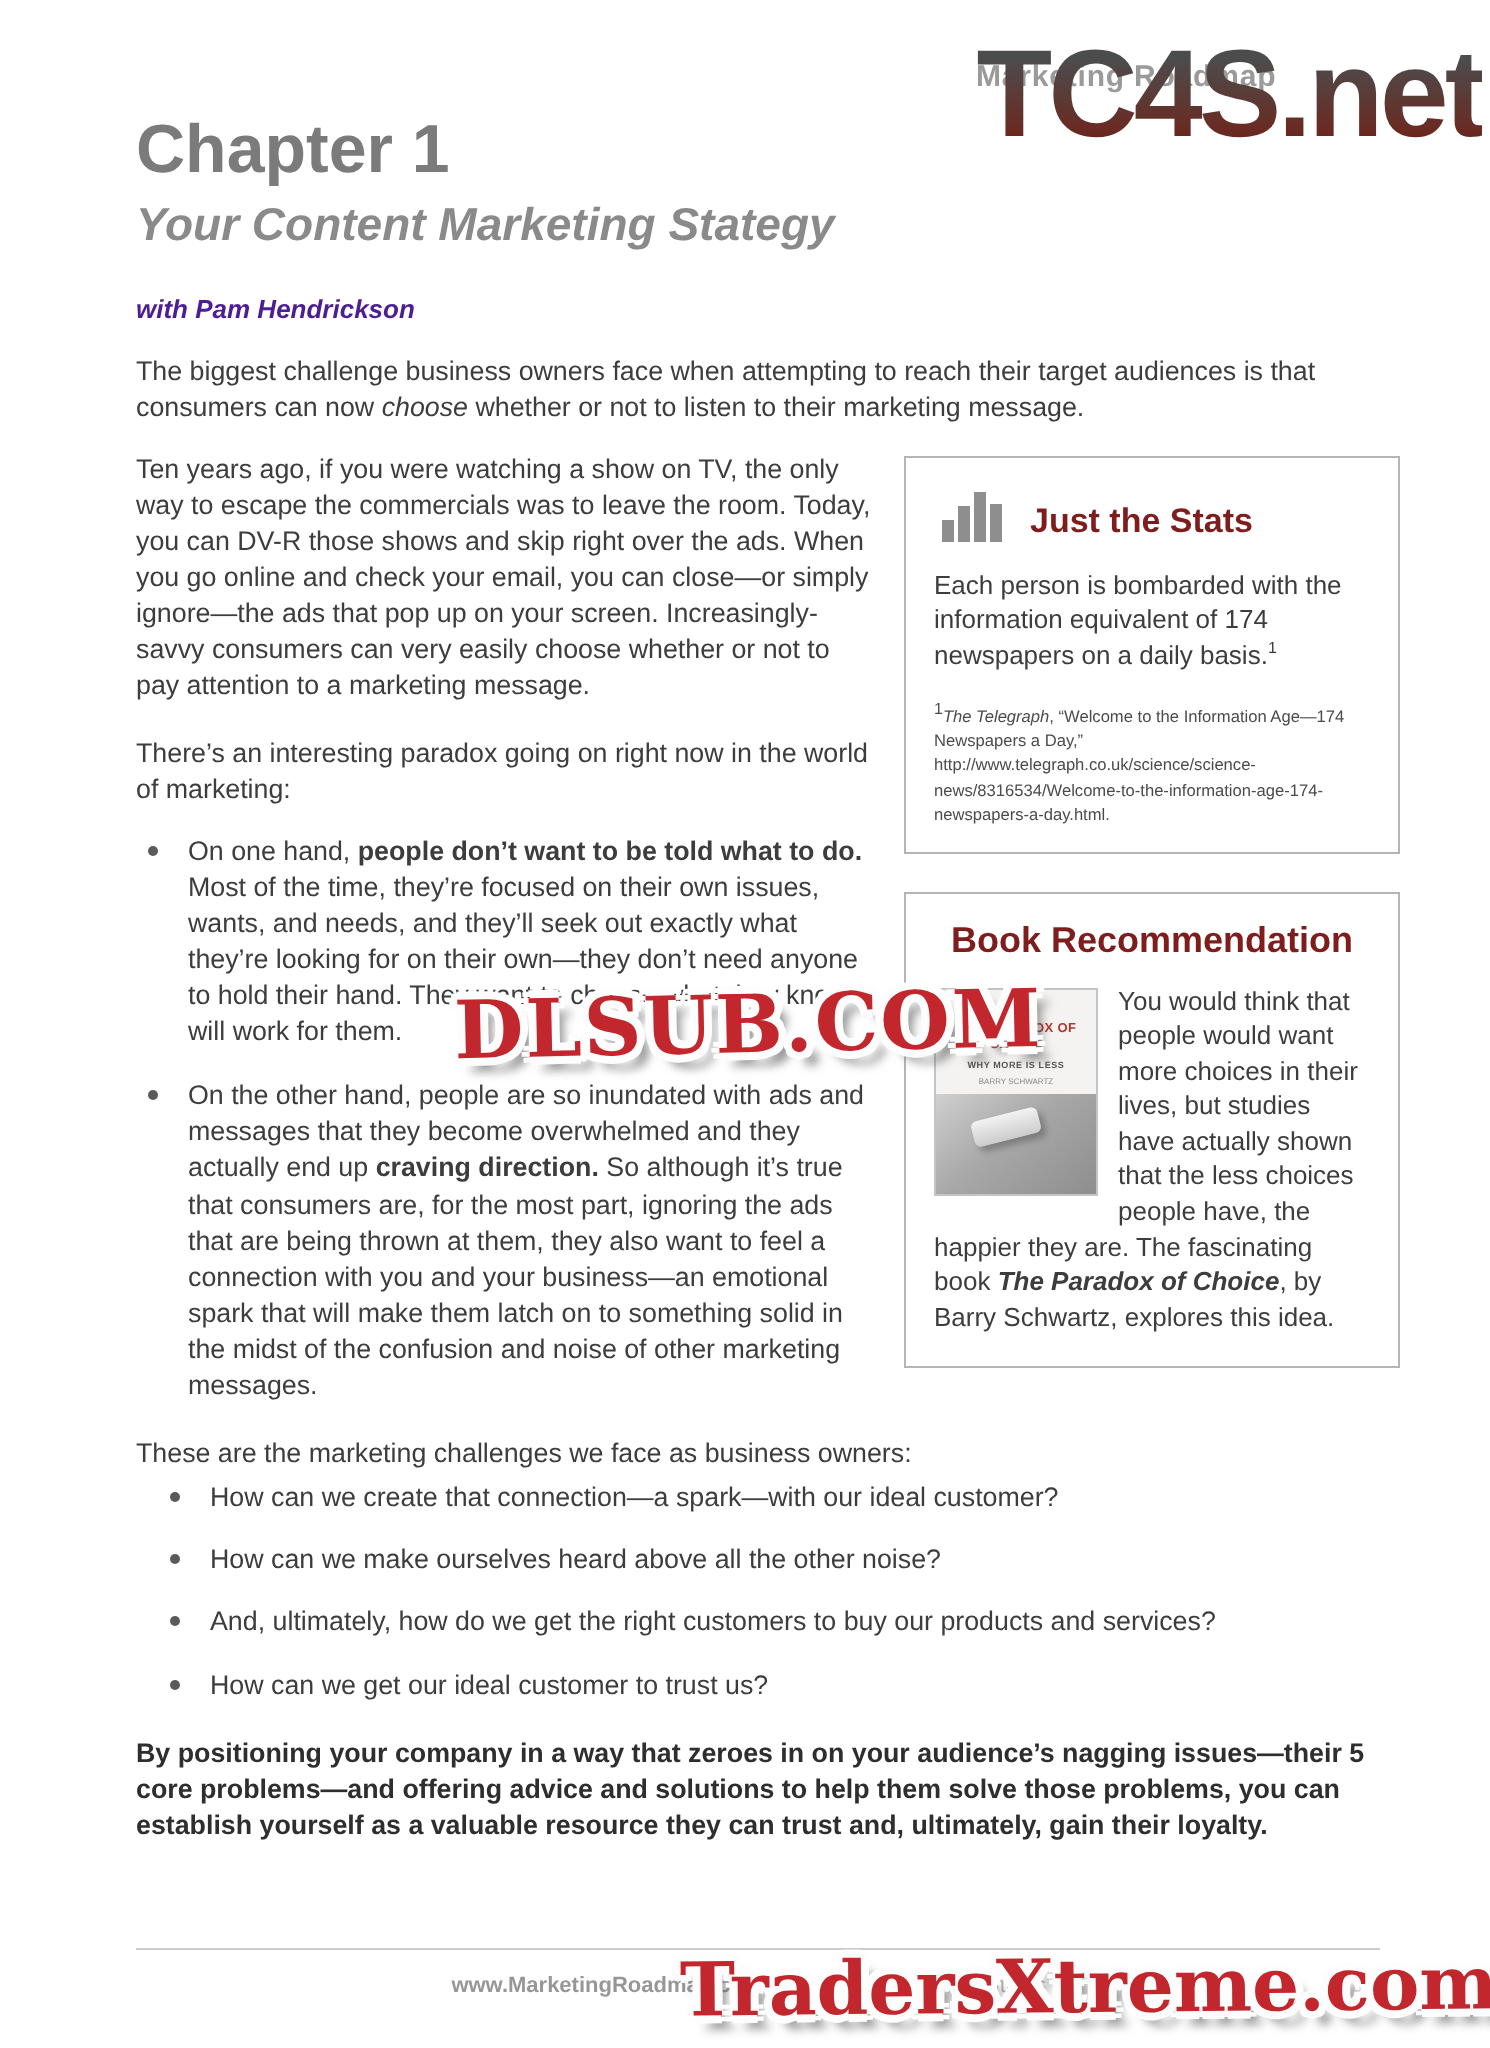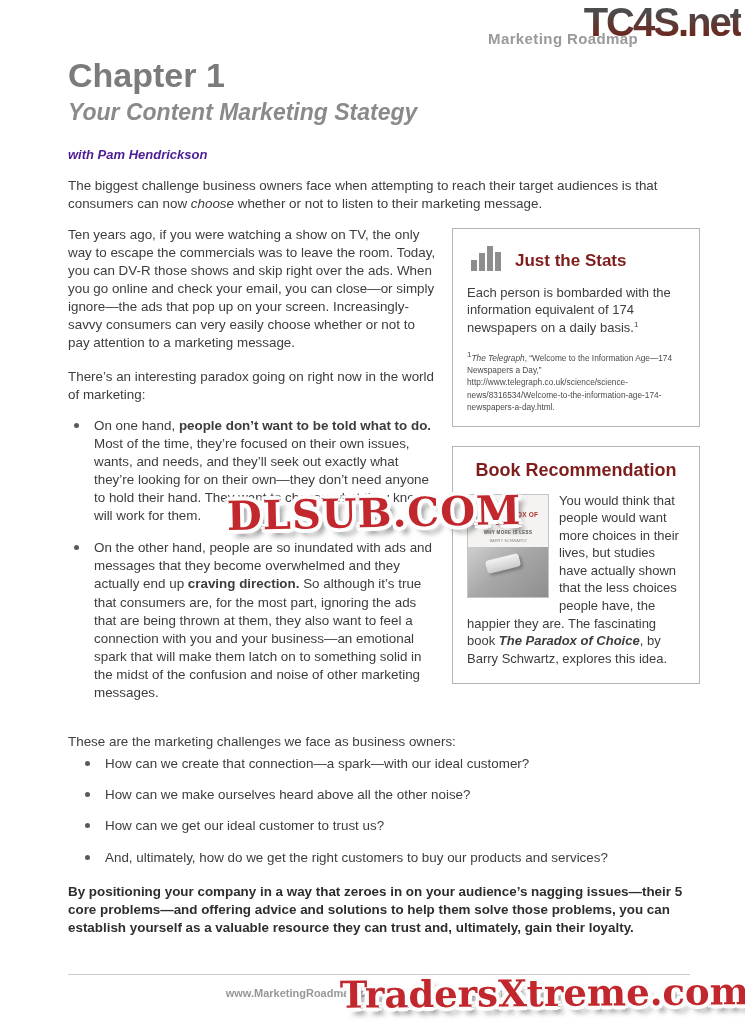--- a/index.html
+++ b/index.html
@@ -8,22 +8,22 @@
   .page {
     position:relative; width:745px; height:1024px; margin:0 auto;
     background:#ffffff; overflow:hidden; color:#3d3d3d;
   }
   
   .header-brand {
     position:absolute; top:30px; left:488px;
     font-size:15px; font-weight:bold; color:#9a9a9a; letter-spacing:.4px;
   }
   .wm-tc4s {
-    position:absolute; top:0px; right:4px;
-    font-size:40px; font-weight:800; letter-spacing:-2px;
+    position:absolute; top:12px; right:4px;
+    font-size:62px; font-weight:800; letter-spacing:-2px;
     background:linear-gradient(180deg,#4c4c4c 25%, #6a2a22 75%, #571c14 100%);
     -webkit-background-clip:text; background-clip:text; color:transparent;
     text-shadow:none;
   }
   
   .content { position:absolute; top:58px; left:68px; width:632px; }
   .chapter-title { font-size:34px; font-weight:bold; color:#7b7b7b; line-height:1.05; }
   .chapter-subtitle { font-size:23px; font-weight:bold; font-style:italic; color:#8a8a8a; margin-top:5px; }
   .byline { font-size:13px; font-weight:bold; font-style:italic; color:#4c1d95; margin-top:21px; }
   p, li { font-size:13.4px; line-height:1.35; color:#3d3d3d; }
@@ -64,21 +64,21 @@
   .cover-title { font-size:6.5px; font-weight:bold; color:#b3372f; letter-spacing:.2px; }
   .cover-sub { font-size:4.5px; font-weight:bold; color:#555; margin-top:2px; letter-spacing:.3px; }
   .cover-author { font-size:4px; color:#8a8a8a; margin-top:2px; }
   .cover-photo { flex:1; position:relative; background:linear-gradient(140deg,#cfcfcf 0%,#a8a8a8 45%,#8e8e8e 100%); }
   .cover-photo .pill {
     position:absolute; left:18px; top:10px; width:34px; height:13px;
     background:linear-gradient(180deg,#f2f2f2,#cccccc); border-radius:3px; transform:rotate(-14deg);
     box-shadow:2px 3px 3px rgba(0,0,0,.25);
   }
   
-  .challenges-lead { margin-top:17px; }
+  .challenges-lead { margin-top:2px; }
   ul.challenges { list-style:none; margin-top:4px; }
   ul.challenges li { position:relative; padding-left:37px; margin-bottom:13px; }
   ul.challenges li .dot {
     position:absolute; left:17px; top:6px; width:5px; height:5px;
     border-radius:50%; background:#5a5a5a;
   }
   .closing { margin-top:16px; font-weight:bold; color:#2e2e2e; }
   
   .footer { position:absolute; top:974px; left:68px; width:622px; border-top:1px solid #cccccc; padding-top:8px; text-align:center; }
   .footer .site { font-size:11px; font-weight:bold; color:#979797; }
@@ -169,22 +169,22 @@
             <span>You would think that people would want more choices in their lives, but studies have actually shown that the less choices people have, the happier they are. The fascinating book </span><span class="bi">The Paradox of Choice</span><span>, by Barry Schwartz, explores this idea.</span>
           </div>
         </div>
       </div>
     </div>
 
     <p class="challenges-lead">These are the marketing challenges we face as business owners:</p>
     <ul class="challenges">
       <li><span class="dot"></span><span>How can we create that connection—a spark—with our ideal customer?</span></li>
       <li><span class="dot"></span><span>How can we make ourselves heard above all the other noise?</span></li>
+      <li><span class="dot"></span><span>And, ultimately, how do we get the right customers to buy our products and services?</span></li>
       <li><span class="dot"></span><span>How can we get our ideal customer to trust us?</span></li>
-      <li><span class="dot"></span><span>And, ultimately, how do we get the right customers to buy our products and services?</span></li>
     </ul>
 
     <p class="closing">By positioning your company in a way that zeroes in on your audience’s nagging issues—their 5 core problems—and offering advice and solutions to help them solve those problems, you can establish yourself as a valuable resource they can trust and, ultimately, gain their loyalty.</p>
   </div>
 
   <div class="footer">
     <span class="site">www.MarketingRoadmap.com</span><span class="sep">•</span><span class="copy">© 2014 Content Solutions e</span>
   </div>
 
   <div class="wm-red wm-dlsub">DLSUB.COM</div>

